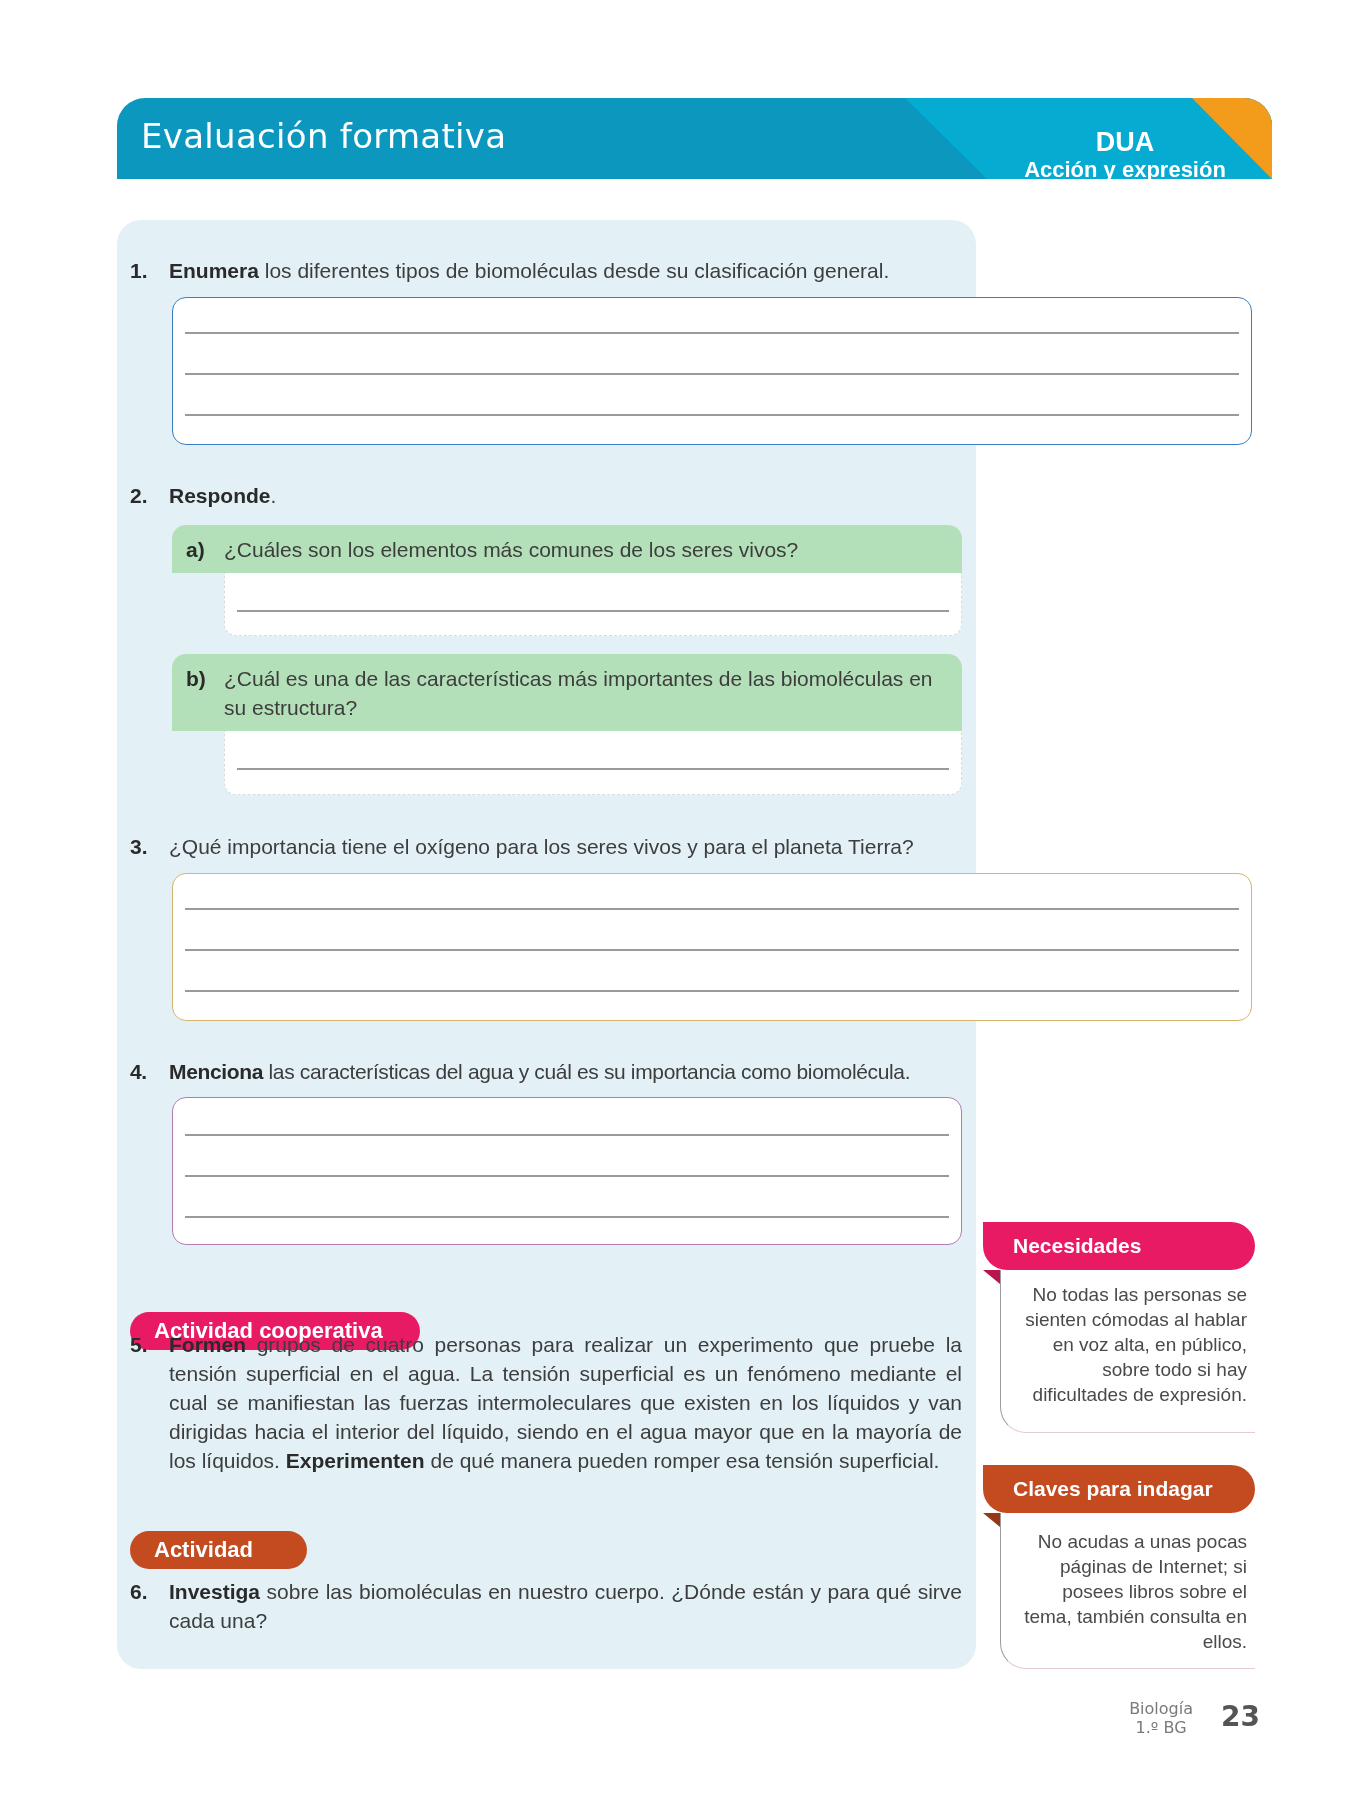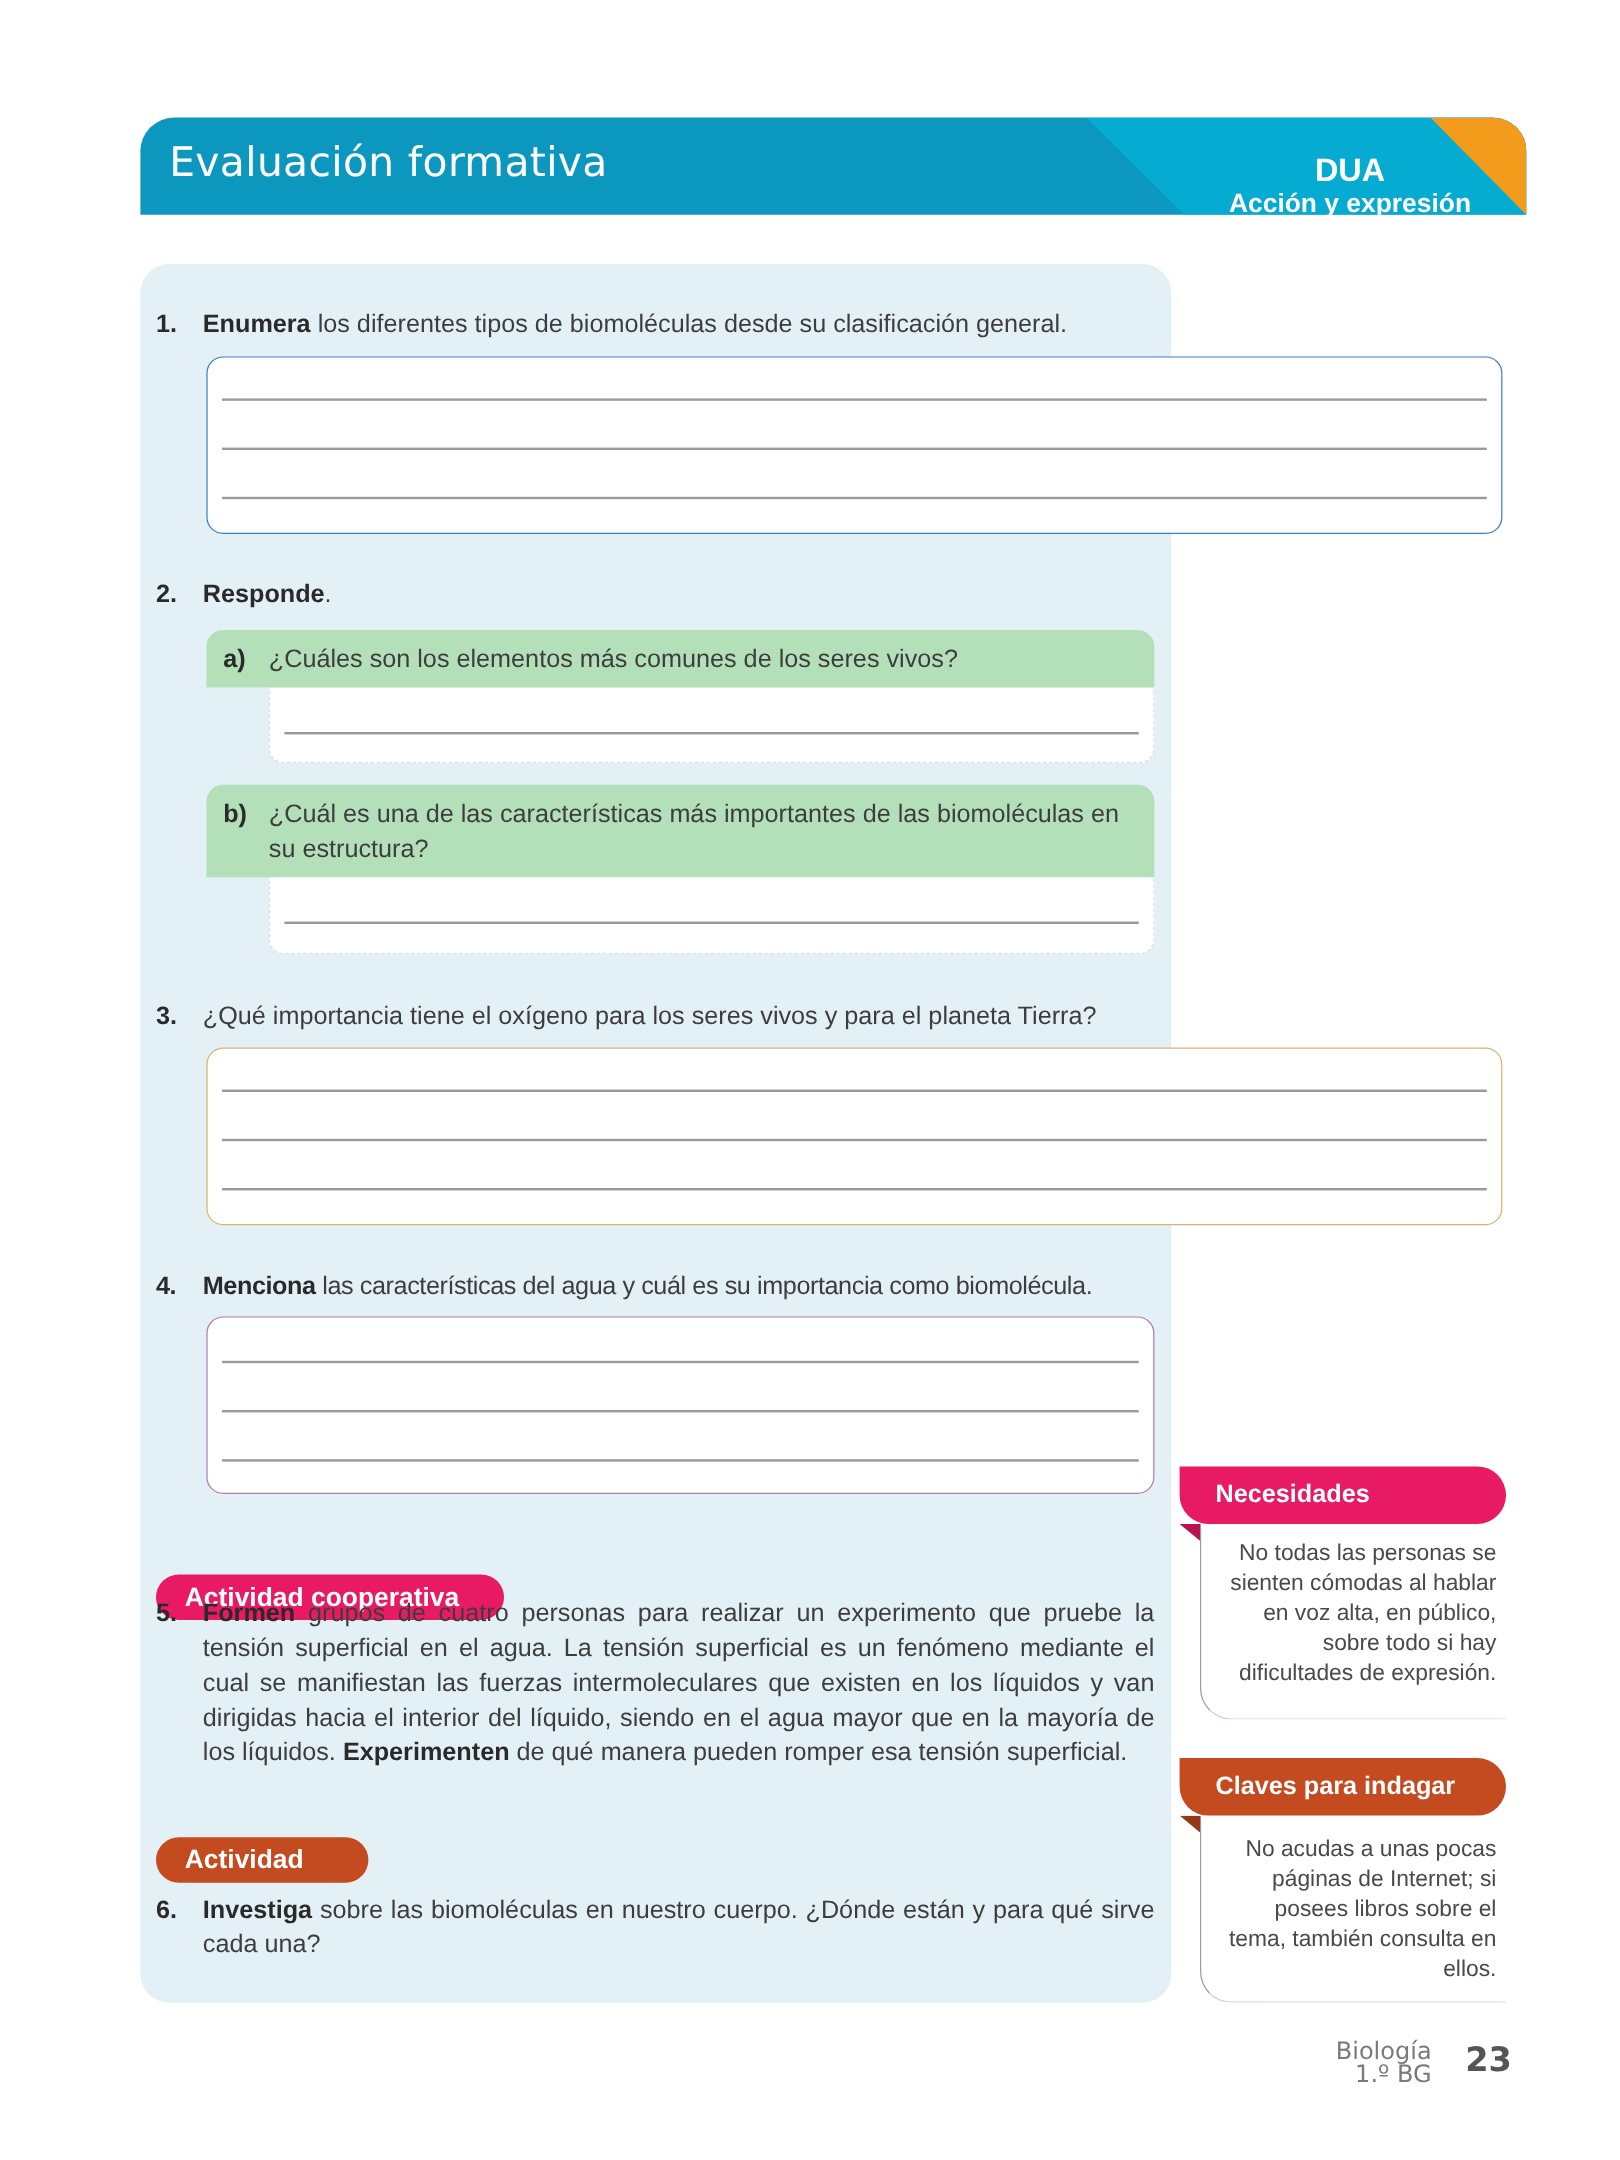--- a/index.html
+++ b/index.html
@@ -93,21 +93,21 @@
 
   .note-body {
     position: absolute; left: 1000px; width: 255px;
     border-left: 1.5px solid #9c9c9c; border-bottom: 1.5px solid #e6c9d6; border-radius: 0 0 0 26px;
     font-family: "Liberation Sans", sans-serif; font-size: 19px; line-height: 25px; color: #4a4a4a;
     padding: 10px 8px 10px 18px;
     text-align: right;
   }
 
   
-  .footer-subject { position: absolute; right: 157px; top: 1701px; text-align: right; font-family: "DejaVu Sans", sans-serif; font-size: 20px; line-height: 16px; color: #7a7a7a; }
+  .footer-subject { position: absolute; right: 157px; top: 1701px; text-align: center; font-family: "DejaVu Sans", sans-serif; font-size: 16px; line-height: 16px; color: #7a7a7a; }
   .page-num { position: absolute; left: 1221px; top: 1700px; font-family: "DejaVu Sans", sans-serif; font-weight: bold; font-size: 28px; color: #555555; }
 </style>
 </head>
 <body>
 
 <div class="header">
   <div class="light"></div>
   <div class="orange"></div>
   <div class="title">Evaluación formativa</div>
   <div class="dua">

